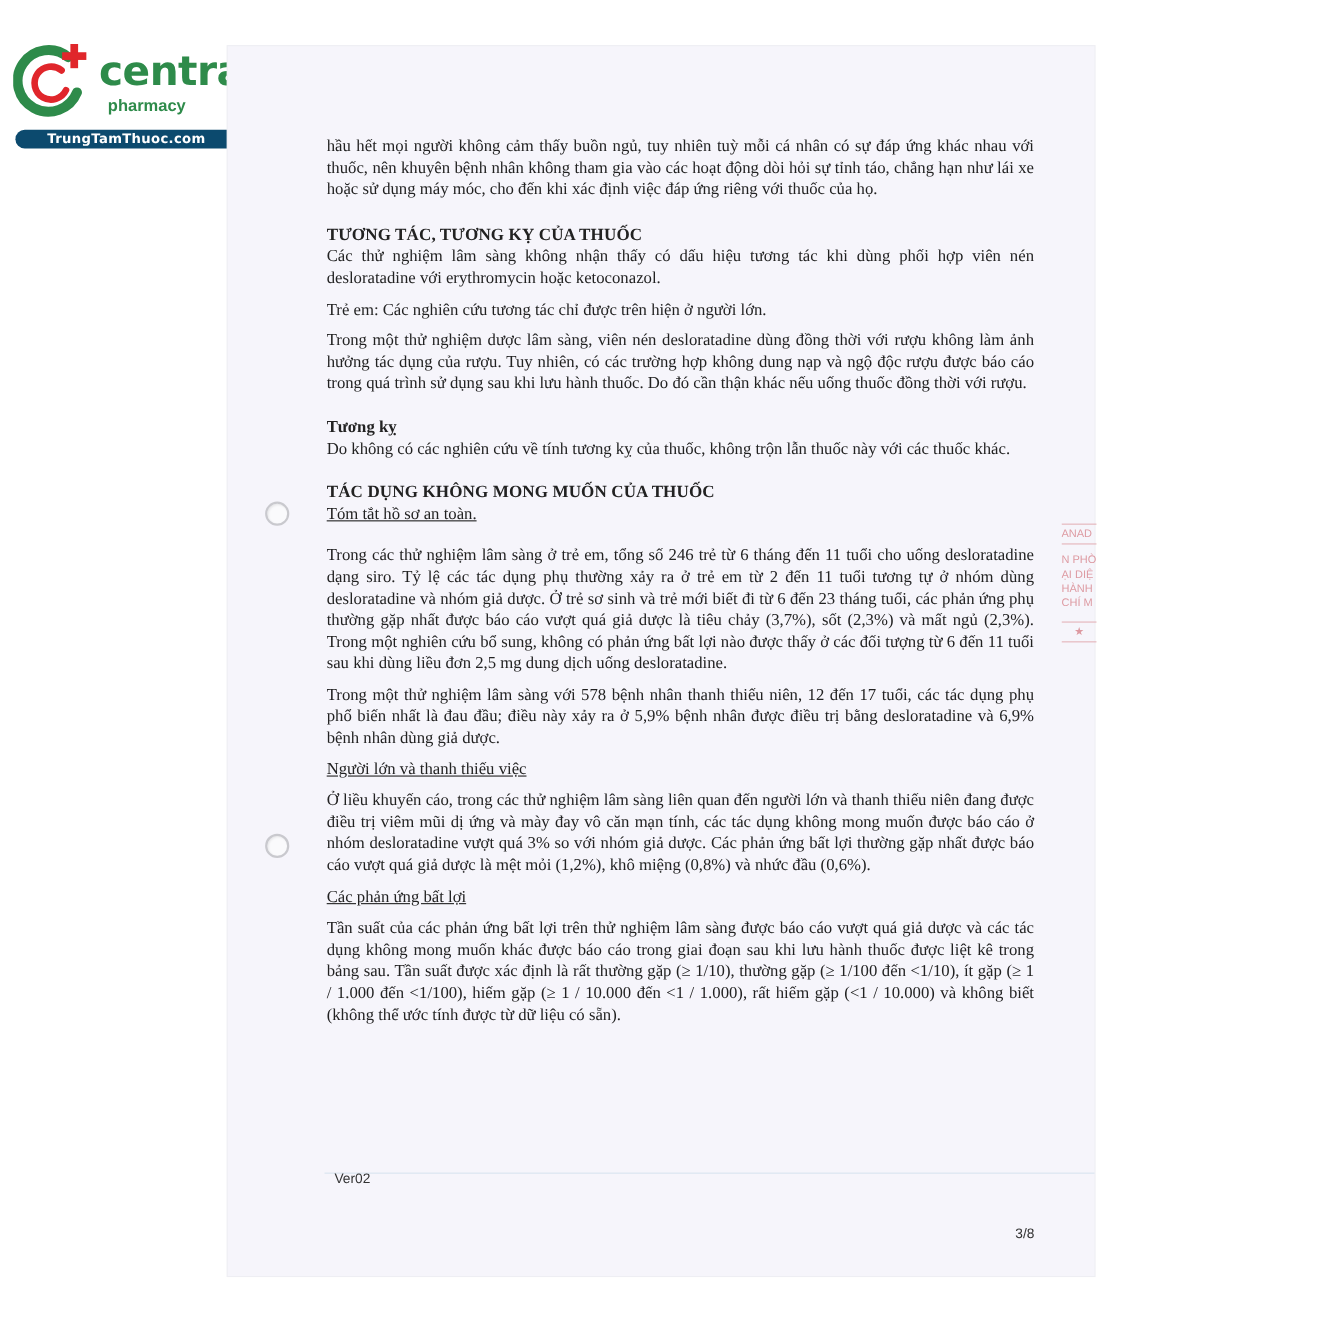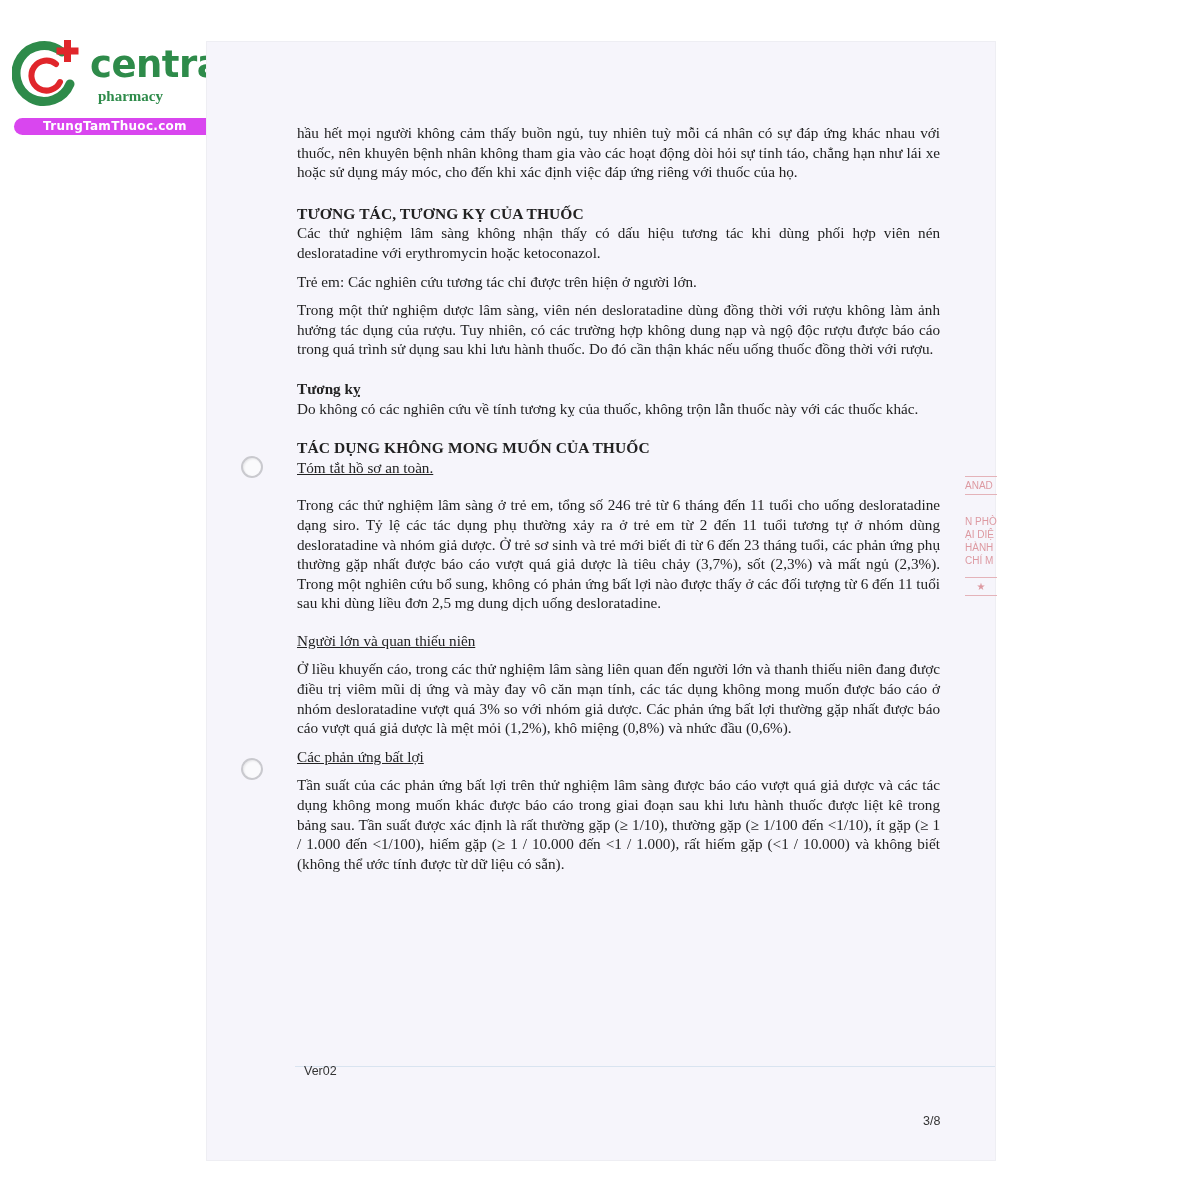--- a/index.html
+++ b/index.html
@@ -3,22 +3,22 @@
 <meta charset="utf-8">
 <style>
   html, body { margin: 0; padding: 0; }
   body {
     width: 1200px; height: 1200px; background: #ffffff; position: relative; overflow: hidden;
     font-family: "Liberation Serif", serif;
   }
   .logo { position: absolute; left: 8px; top: 38px; width: 210px; height: 100px; }
   .logo-mark { position: absolute; left: 4px; top: 0; width: 72px; height: 72px; }
   .logo-word { position: absolute; left: 82px; top: 8px; font-family: "DejaVu Sans", sans-serif; font-size: 37px; font-weight: bold; color: #2e8b4a; letter-spacing: -0.5px; line-height: 1; }
-  .logo-sub { position: absolute; left: 90px; top: 50px; font-family: Liberation Serif, serif; font-size: 15px; font-weight: bold; color: #2e8b4a; }
-  .logo-url { position: absolute; left: 6px; top: 80px; width: 202px; height: 17px; background: #d946ef; border-radius: 9px; color: #fff; font-family: "DejaVu Sans", sans-serif; font-weight: bold; font-size: 12px; text-align: center; line-height: 17px; letter-spacing: 0.3px; }
+  .logo-sub { position: absolute; left: 90px; top: 50px; font-family: Liberation Sans, sans-serif; font-size: 15px; font-weight: bold; color: #2e8b4a; }
+  .logo-url { position: absolute; left: 6px; top: 80px; width: 202px; height: 17px; background: #0c4a6e; border-radius: 9px; color: #fff; font-family: "DejaVu Sans", sans-serif; font-weight: bold; font-size: 12px; text-align: center; line-height: 17px; letter-spacing: 0.3px; }
 
   .page {
     position: absolute; left: 207px; top: 42px; width: 788px; height: 1118px;
     background: #f6f5fb;
     box-shadow: 0 0 0 1px #eeeef3;
   }
   .hole { position: absolute; width: 18px; height: 18px; border-radius: 50%; border: 2px solid #c9c9ce; background: #fafafc; box-shadow: inset 1px 1px 2px rgba(0,0,0,0.08); }
   .stamp { position: absolute; left: 758px; top: 432px; width: 32px; height: 130px; color: #d98a92; font-family: "Liberation Sans", sans-serif; font-size: 10px; line-height: 13px; overflow: hidden; opacity: 0.85; }
   .stamp .rule { border-top: 1px solid #e2a8ae; margin: 2px 0; }
 
@@ -48,21 +48,21 @@
 </div>
 
 <div class="page">
   <div class="hole" style="left:34px; top:414px;"></div>
   <div class="hole" style="left:34px; top:716px;"></div>
 
   <div class="stamp">
     <div class="rule"></div>
     <div>ANAD</div>
     <div class="rule"></div>
-    <div style="margin-top:20px">N PHÒ</div>
+    <div style="margin-top:8px">N PHÒ</div>
     <div>ẠI DIỆ</div>
     <div>HÀNH</div>
     <div>CHÍ M</div>
     <div class="rule" style="margin-top:10px"></div>
     <div style="text-align:center">★</div>
     <div class="rule"></div>
   </div>
 
   <div class="content">
     <p>hầu hết mọi người không cảm thấy buồn ngủ, tuy nhiên tuỳ mỗi cá nhân có sự đáp ứng khác nhau với thuốc, nên khuyên bệnh nhân không tham gia vào các hoạt động dòi hỏi sự tỉnh táo, chẳng hạn như lái xe hoặc sử dụng máy móc, cho đến khi xác định việc đáp ứng riêng với thuốc của họ.</p>
@@ -78,22 +78,23 @@
     <p class="b">Tương kỵ</p>
     <p>Do không có các nghiên cứu về tính tương kỵ của thuốc, không trộn lẫn thuốc này với các thuốc khác.</p>
 
     <div style="height:20px"></div>
     <p class="h">TÁC DỤNG KHÔNG MONG MUỐN CỦA THUỐC</p>
     <p class="u">Tóm tắt hồ sơ an toàn.</p>
     <div style="height:9px"></div>
     <div style="height:9px"></div>
     <p>Trong các thử nghiệm lâm sàng ở trẻ em, tổng số 246 trẻ từ 6 tháng đến 11 tuổi cho uống desloratadine dạng siro. Tỷ lệ các tác dụng phụ thường xảy ra ở trẻ em từ 2 đến 11 tuổi tương tự ở nhóm dùng desloratadine và nhóm giả dược. Ở trẻ sơ sinh và trẻ mới biết đi từ 6 đến 23 tháng tuổi, các phản ứng phụ thường gặp nhất được báo cáo vượt quá giả dược là tiêu chảy (3,7%), sốt (2,3%) và mất ngủ (2,3%). Trong một nghiên cứu bổ sung, không có phản ứng bất lợi nào được thấy ở các đối tượng từ 6 đến 11 tuổi sau khi dùng liều đơn 2,5 mg dung dịch uống desloratadine.</p>
     <div style="height:9px"></div>
+    <p>Trong một thử nghiệm lâm sàng với 578 bệnh nhân thanh thiếu niên, 12 đến 17 tuổi, các tác dụng phụ phổ biến nhất là đau đầu; điều này xảy ra ở 5,9% bệnh nhân được điều trị bằng desloratadine và 6,9% bệnh nhân dùng giả dược.</p>
     <div style="height:9px"></div>
-    <p class="u">Người lớn và quan thiếu niên</p>
+    <p class="u">Người lớn và thanh thiếu việc</p>
     <div style="height:9px"></div>
     <p>Ở liều khuyến cáo, trong các thử nghiệm lâm sàng liên quan đến người lớn và thanh thiếu niên đang được điều trị viêm mũi dị ứng và mày đay vô căn mạn tính, các tác dụng không mong muốn được báo cáo ở nhóm desloratadine vượt quá 3% so với nhóm giả dược. Các phản ứng bất lợi thường gặp nhất được báo cáo vượt quá giả dược là mệt mỏi (1,2%), khô miệng (0,8%) và nhức đầu (0,6%).</p>
     <div style="height:9px"></div>
     <p class="u">Các phản ứng bất lợi</p>
     <div style="height:9px"></div>
     <p>Tần suất của các phản ứng bất lợi trên thử nghiệm lâm sàng được báo cáo vượt quá giả dược và các tác dụng không mong muốn khác được báo cáo trong giai đoạn sau khi lưu hành thuốc được liệt kê trong bảng sau. Tần suất được xác định là rất thường gặp (≥ 1/10), thường gặp (≥ 1/100 đến &lt;1/10), ít gặp (≥ 1 / 1.000 đến &lt;1/100), hiếm gặp (≥ 1 / 10.000 đến &lt;1 / 1.000), rất hiếm gặp (&lt;1 / 10.000) và không biết (không thể ước tính được từ dữ liệu có sẵn).</p>
   </div>
 
   <div class="footer-line"></div>
   <div class="footer-left">Ver02</div>

